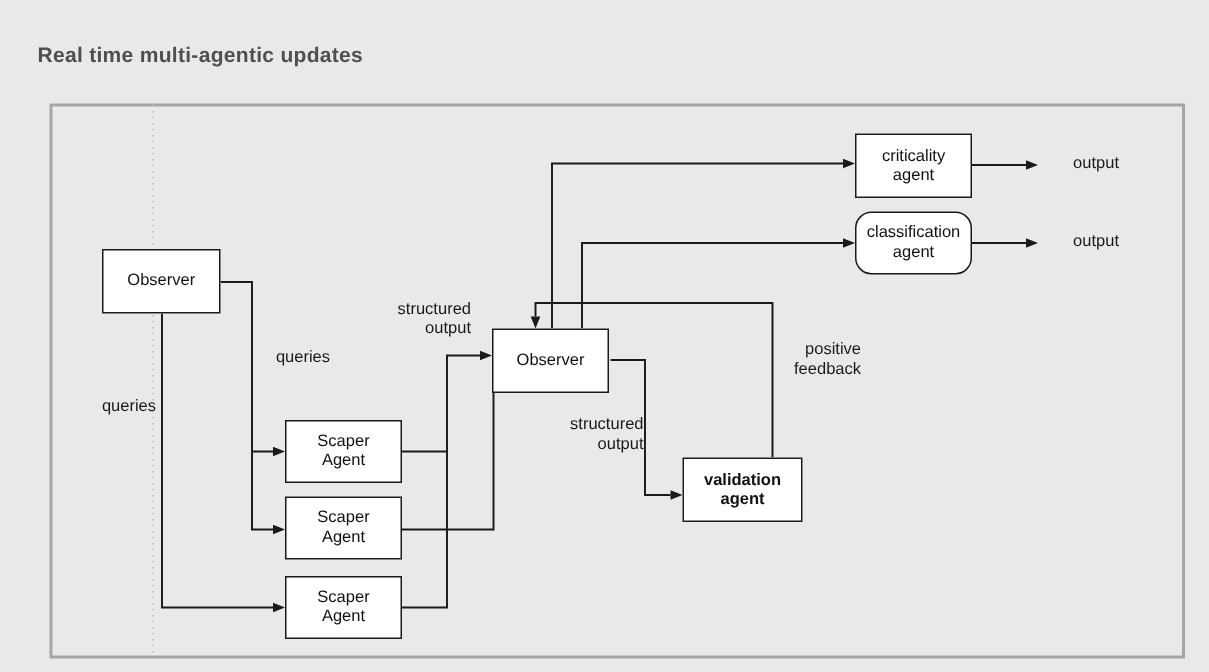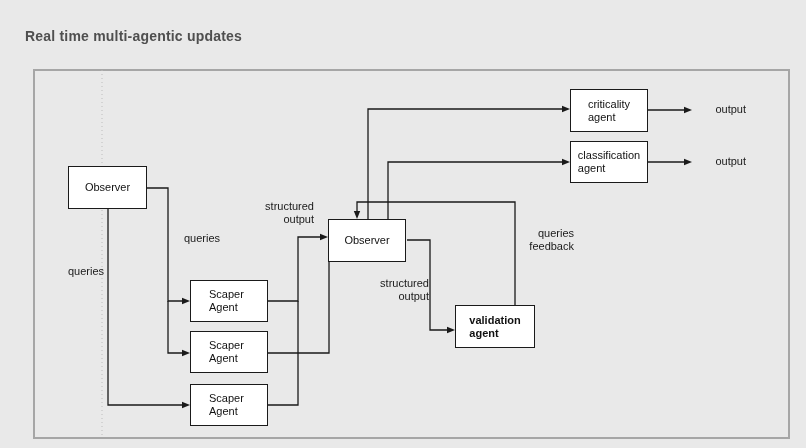--- a/index.html
+++ b/index.html
@@ -12,21 +12,21 @@
     position:absolute;left:25px;top:28px;
     font-size:14px;font-weight:bold;color:#4f4f4f;letter-spacing:.2px;text-align:right;
   }
   .canvas{
     position:absolute;left:33px;top:69px;width:753px;height:366px;
     border:2px solid #a6a6a6;background:transparent;
   }
   #edge-svg{position:absolute;left:0;top:0;width:806px;height:448px;pointer-events:none;}
   .node{
     position:absolute;background:#ffffff;border:1px solid #1a1a1a;
-    display:flex;align-items:center;justify-content:center;text-align:left;
+    display:flex;align-items:center;justify-content:center;text-align:center;
     font-size:11px;line-height:13px;color:#111;box-sizing:border-box;padding:18px;
   }
   .edge-label{
     position:absolute;font-size:11px;line-height:13px;color:#1a1a1a;
     text-align:right;
   }
 </style>
 </head>
 <body>
 
@@ -75,25 +75,25 @@
     </div>
     <div class="node" style="left: 328px; top: 219px; width: 78px; height: 43px;">
       <span>Observer</span>
     </div>
     <div class="node" style="left: 455px; top: 305px; width: 80px; height: 43px; font-weight: bold;">
       <span>validation agent</span>
     </div>
     <div class="node" style="left: 570px; top: 89px; width: 78px; height: 43px;">
       <span>criticality agent</span>
     </div>
-    <div class="node" style="left: 570px; top: 141px; width: 78px; height: 42px;">
+    <div class="node" style="left: 570px; top: 141px; width: 78px; height: 42px; border-radius: 11px;">
       <span>classification agent</span>
     </div>
   </div>
 <div id="label-layer">
     <div class="edge-label" style="left: 60px; top: 265px; width: 44px;">queries</div>
     <div class="edge-label" style="left: 176px; top: 232px; width: 44px;">queries</div>
     <div class="edge-label" style="left: 254px; top: 200px; width: 60px;">structured output</div>
     <div class="edge-label" style="left: 369px; top: 277px; width: 60px;">structured output</div>
-    <div class="edge-label" style="left: 510px; top: 227px; width: 64px;">queries feedback</div>
+    <div class="edge-label" style="left: 510px; top: 227px; width: 64px;">positive feedback</div>
     <div class="edge-label" style="left: 706px; top: 103px; width: 40px;">output</div>
     <div class="edge-label" style="left: 706px; top: 155px; width: 40px;">output</div>
   </div>
 
 </body></html>

